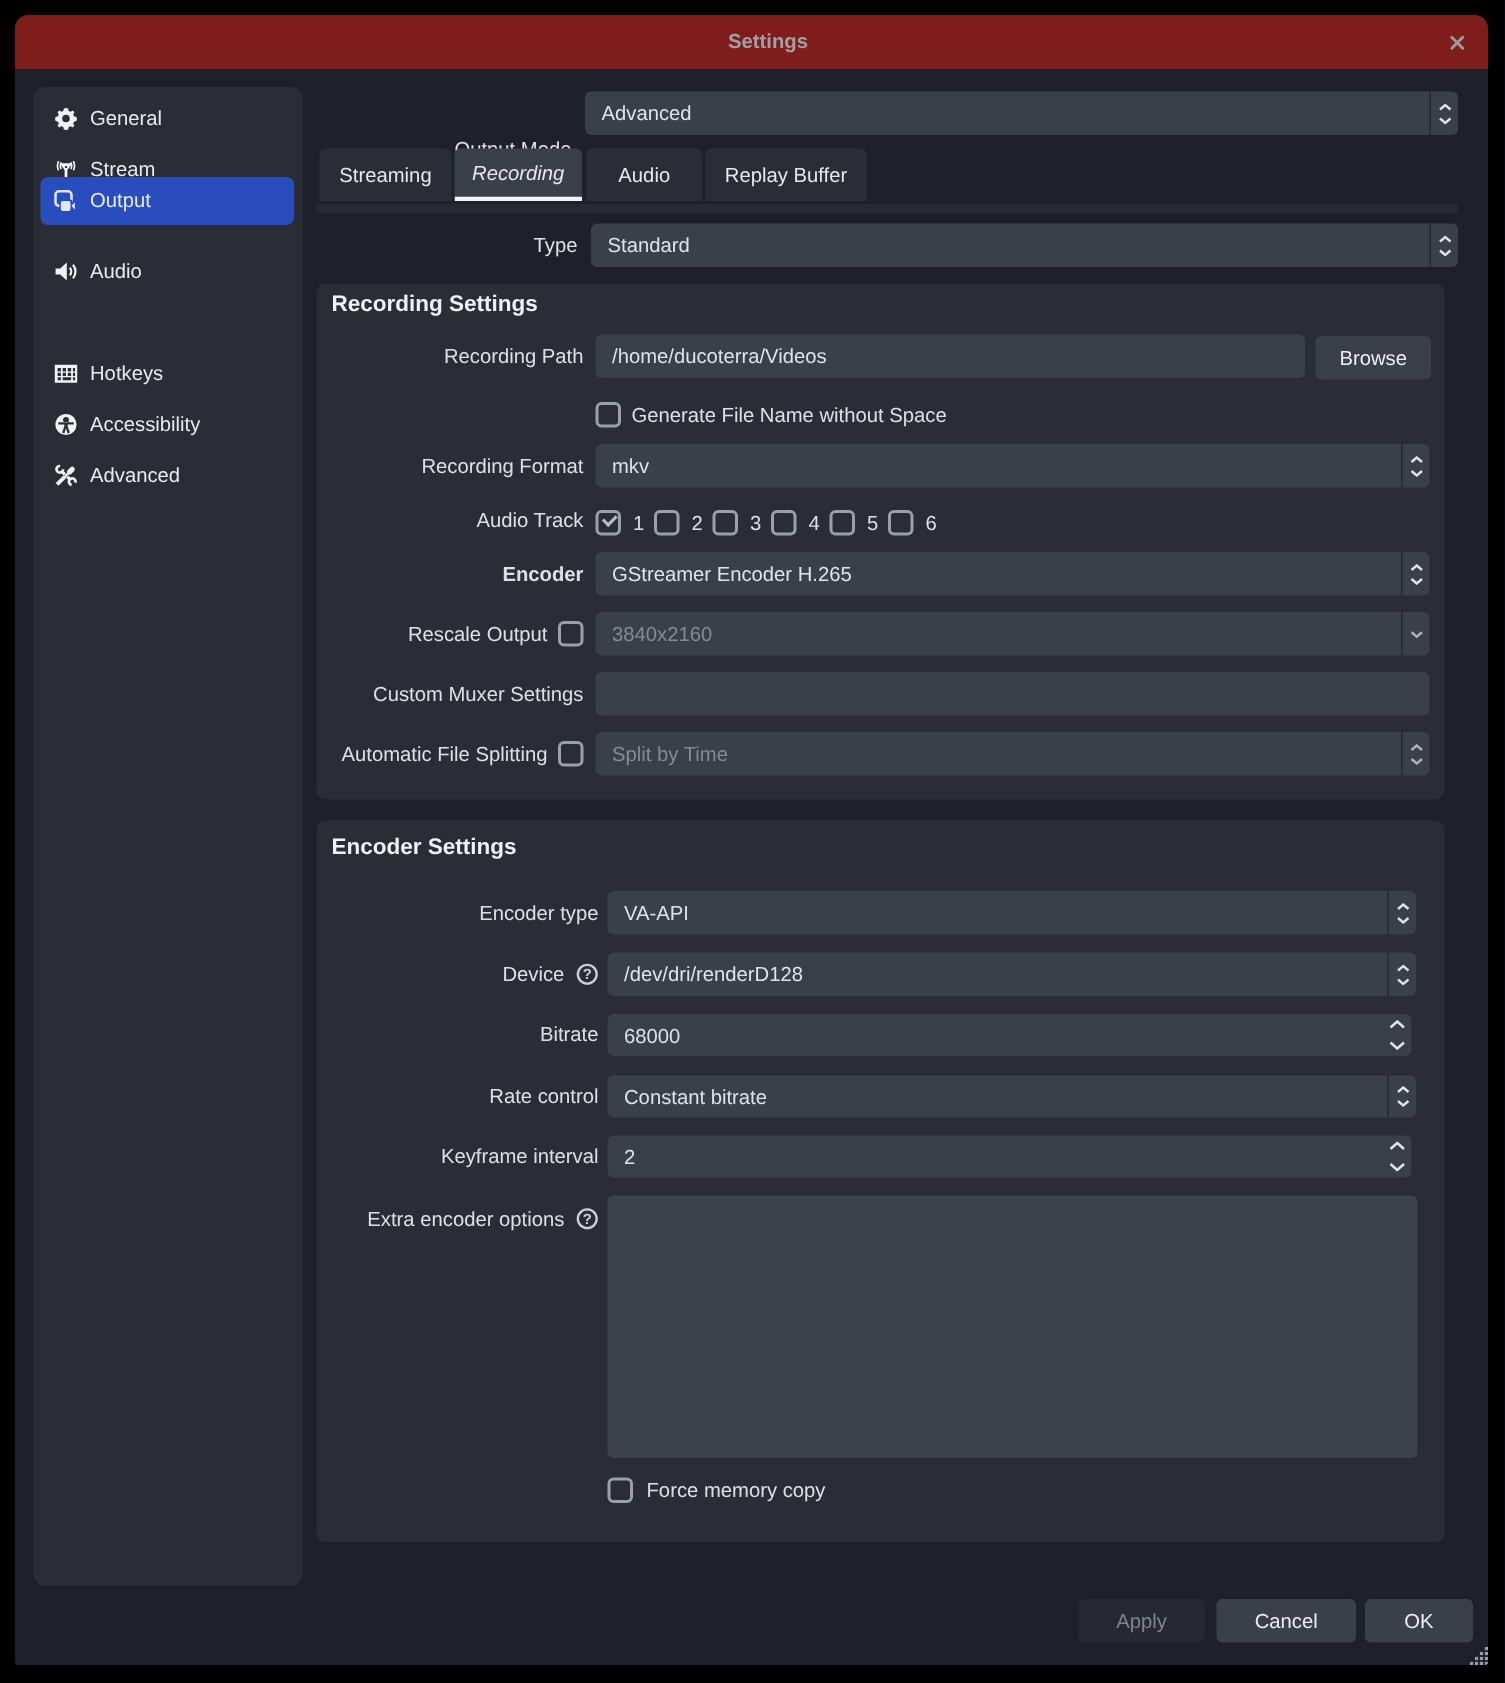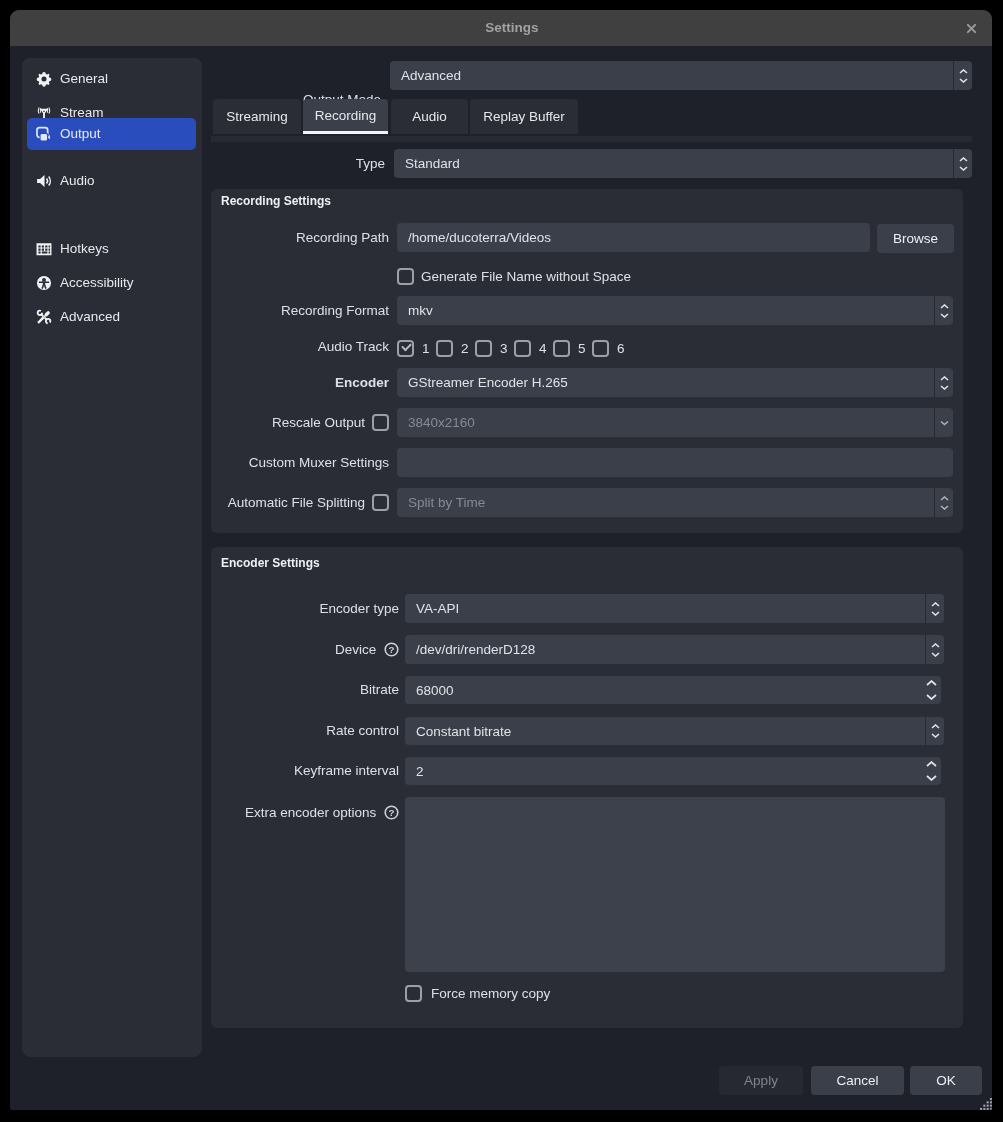--- a/index.html
+++ b/index.html
@@ -1,21 +1,21 @@
 <!DOCTYPE html>
 <html><head>
 <meta charset="utf-8">
 <style>
   * { margin:0; padding:0; box-sizing:border-box; }
   html,body { width:1003px; height:1122px; background:#000; overflow:hidden; }
   body { font-family:"Liberation Sans", sans-serif; font-size:13.5px; color:#dde0e5; }
   .abs { position:absolute; }
   #win { position:absolute; left:10px; top:10px; width:982px; height:1100px;
          background:#1e212a; border-radius:9px 9px 2px 2px; overflow:hidden; }
-  #titlebar { position:absolute; left:0; top:0; width:982px; height:36px; background:#404040; }
+  #titlebar { position:absolute; left:0; top:0; width:982px; height:36px; background:#7f1d1d; }
   #titlebar .t { position:absolute; left:0; top:0; width:100%; height:36px; line-height:36px;
                  text-align:center; font-weight:bold; font-size:13.5px; color:#9fa1a4; text-indent:22px; }
   #titlebar .x { position:absolute; right:14px; top:12px; width:13px; height:13px; }
 
   
   #side { position:absolute; left:12px; top:48px; width:180px; height:999px;
           background:#2a2d36; border-radius:8px; }
   .nav { position:absolute; left:5px; width:169px; height:32px; border-radius:5px;text-align:right; }
   .nav.sel { background:#2a4dbd; }
   .nav .ic { position:absolute; left:8.5px; top:8px; width:16px; height:16px; }
@@ -36,21 +36,21 @@
   .btn { position:absolute; background:#3a3f4a; border-radius:4px; color:#eceef1;
          display:flex; align-items:center; justify-content:center; font-size:13.5px; }
   .btn.disabled { background:#262931; color:#7f848e; }
 
   .cb { position:absolute; width:17px; height:17px; border:2px solid #9aa0a8; border-radius:4px; }
   .cb.checked::after { content:""; position:absolute; left:3px; top:1px; width:7px; height:4px;
        border-left:2px solid #b9bec5; border-bottom:2px solid #b9bec5; transform:rotate(-45deg); }
 
   .lbl { position:absolute; text-align:right; font-size:13.5px; color:#dce0e5; white-space:nowrap; }
   .group { position:absolute; left:201px; width:752px; background:#2a2d36; border-radius:6px; }
-  .gtitle { position:absolute; left:10px; font-weight:bold; font-size:12px; color:#eef0f3; }
+  .gtitle { position:absolute; left:10px; font-weight:bold; font-size:15px; color:#eef0f3; }
 
   .tab { position:absolute; top:89px; height:35px; background:#2a2d36; border-radius:4px 4px 0 0;
          display:flex; align-items:center; justify-content:center; font-size:13.5px; color:#e5e7ea; }
   .tab.active { background:#3a3f49; border-bottom:3px solid #f2f3f4; }
 
   .help { display:inline-block; width:15px; height:15px; }
 </style>
 </head>
 <body>
 <div id="win">
@@ -132,21 +132,21 @@
       <svg width="9" height="5">
           <path d="M1 4 L4.5 1 L8 4" stroke="#dfe2e6" stroke-width="1.6" fill="none"></path>
         </svg>
       <svg width="9" height="5">
           <path d="M1 1 L4.5 4 L8 1" stroke="#dfe2e6" stroke-width="1.6" fill="none"></path>
         </svg>
     </div>
   </div>
 
   <div class="tab" style="left:203px; width:88px;">Streaming</div>
-  <div class="tab active" style="left:293px; width:85px;">Recording</div>
+  <div class="tab active" style="left:293px; width:85px;font-style:italic;">Recording</div>
   <div class="tab" style="left:381px; width:77px;">Audio</div>
   <div class="tab" style="left:460px; width:108px;">Replay Buffer</div>
   <div class="abs" style="left:201px; top:125.5px; width:761px; height:6.5px; background:#272a33;"></div>
 
   <div class="lbl" style="right:607px; top:139px; line-height:29px;">Type</div>
   <div class="combo" style="left:384px; top:139px; width:578px; height:29px;">
     <div class="val">Standard</div>
     <div class="arrbox">
       <svg width="9" height="5">
           <path d="M1 4 L4.5 1 L8 4" stroke="#dfe2e6" stroke-width="1.6" fill="none"></path>

